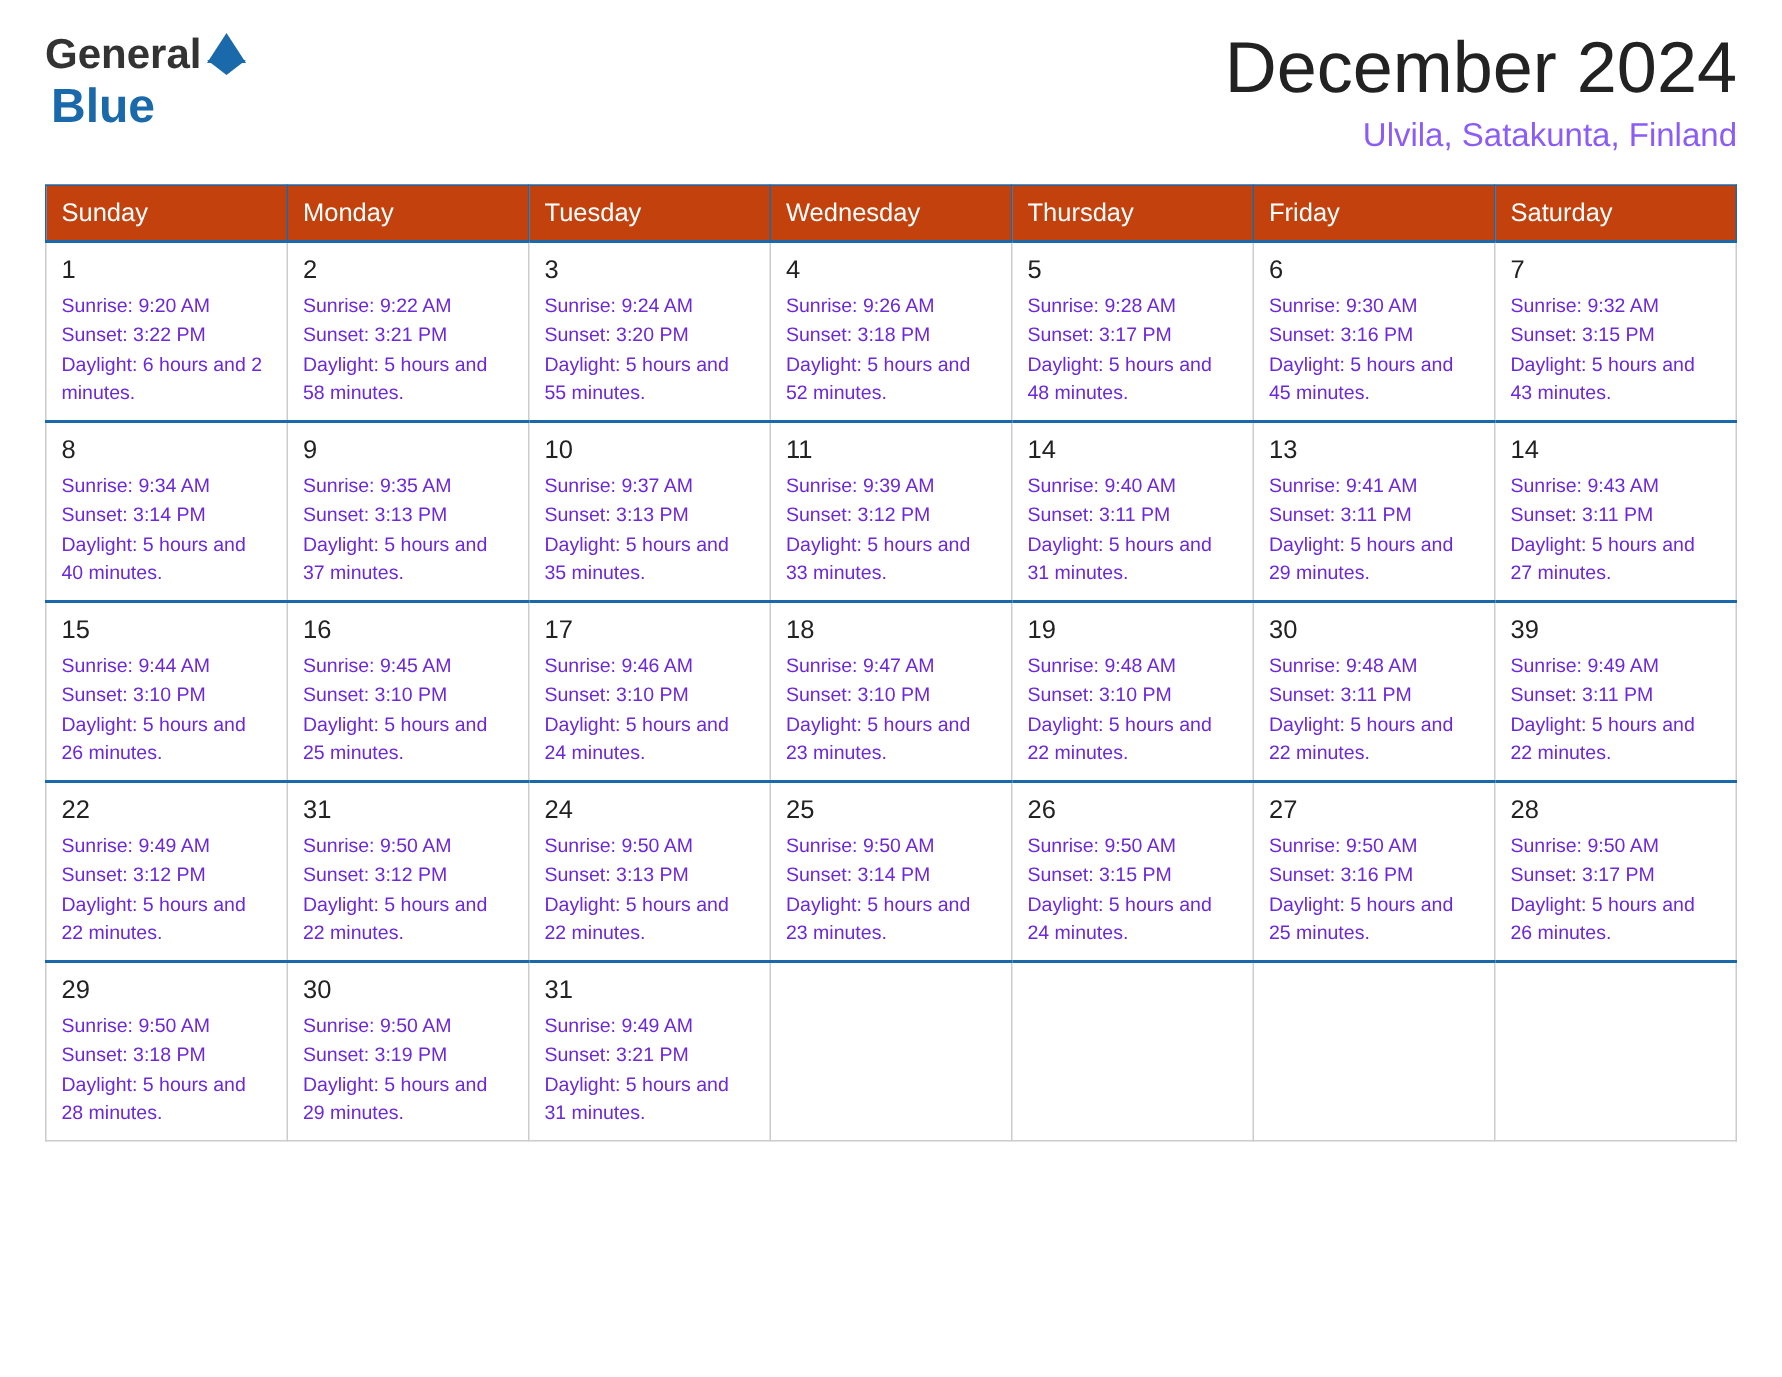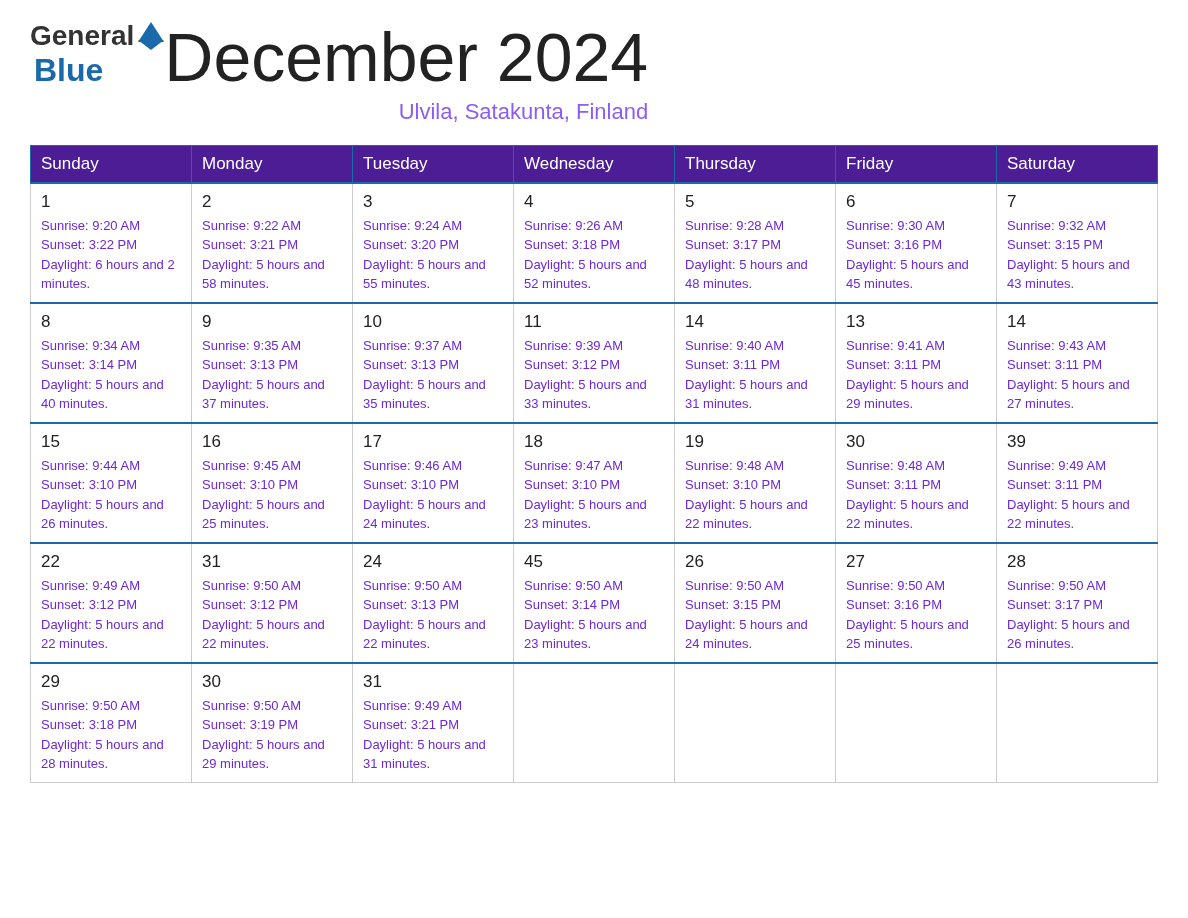--- a/index.html
+++ b/index.html
@@ -5,20 +5,21 @@
     * { margin: 0; padding: 0; box-sizing: border-box; }
     body {
       background: #ffffff;
       font-family: Arial, sans-serif;
       width: 1188px;
       min-height: 918px;
       padding: 20px 30px;
     }
     .header {
       display: flex;
+      justify-content: space-between;
       align-items: flex-start;
       margin-bottom: 20px;
     }
     .logo-text-general {
       font-size: 28px;
       font-weight: bold;
       color: #333;
     }
     .logo-blue {
       font-size: 32px;
@@ -31,37 +32,37 @@
       flex-direction: column;
     }
     .logo-row1 {
       display: flex;
       align-items: center;
     }
     .title-block {
       text-align: right;
     }
     .title-month {
-      font-size: 68px;
+      font-size: 48px;
       font-weight: normal;
       color: #222;
       line-height: 1.1;
     }
     .title-location {
       font-size: 22px;
       color: #8b5cf6;
       margin-top: 4px;
     }
     .calendar {
       width: 100%;
       border-collapse: collapse;
       border: 1px solid #1a6aab;
     }
     .calendar th {
-      background-color: #4c1d95;
+      background-color: #c2410c;
       color: #ffffff;
       font-size: 17px;
       font-weight: normal;
       padding: 8px 10px;
       text-align: left;
       border: 1px solid #1a6aab;
     }
     .calendar td {
       vertical-align: top;
       padding: 8px 10px;
@@ -228,21 +229,21 @@
         </td>
         <td>
           <span class="day-number">31</span>
           <div class="day-info">Sunrise: 9:50 AM<br>Sunset: 3:12 PM<br>Daylight: 5 hours and 22 minutes.</div>
         </td>
         <td>
           <span class="day-number">24</span>
           <div class="day-info">Sunrise: 9:50 AM<br>Sunset: 3:13 PM<br>Daylight: 5 hours and 22 minutes.</div>
         </td>
         <td>
-          <span class="day-number">45</span>
+          <span class="day-number">25</span>
           <div class="day-info">Sunrise: 9:50 AM<br>Sunset: 3:14 PM<br>Daylight: 5 hours and 23 minutes.</div>
         </td>
         <td>
           <span class="day-number">26</span>
           <div class="day-info">Sunrise: 9:50 AM<br>Sunset: 3:15 PM<br>Daylight: 5 hours and 24 minutes.</div>
         </td>
         <td>
           <span class="day-number">27</span>
           <div class="day-info">Sunrise: 9:50 AM<br>Sunset: 3:16 PM<br>Daylight: 5 hours and 25 minutes.</div>
         </td>

